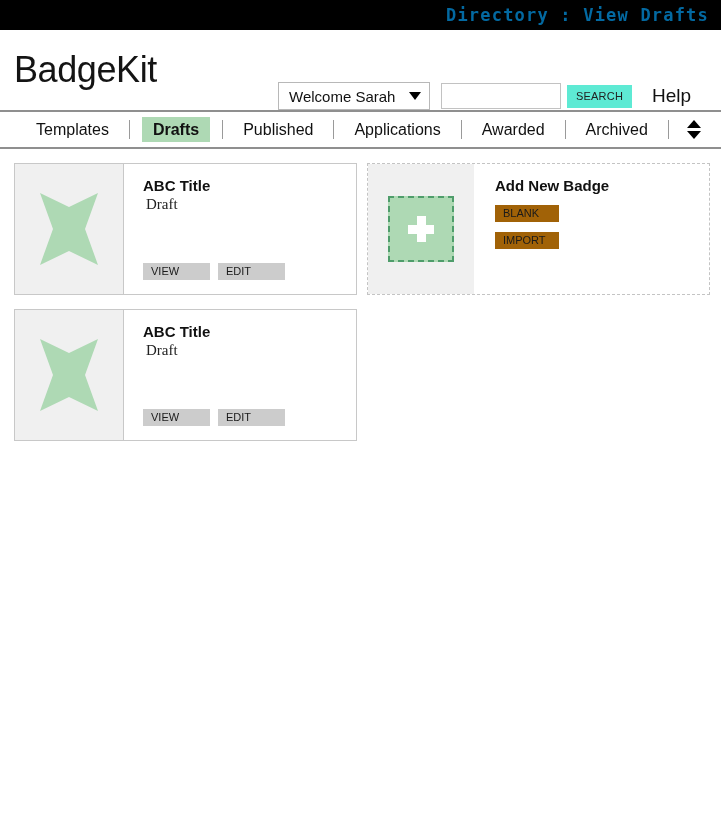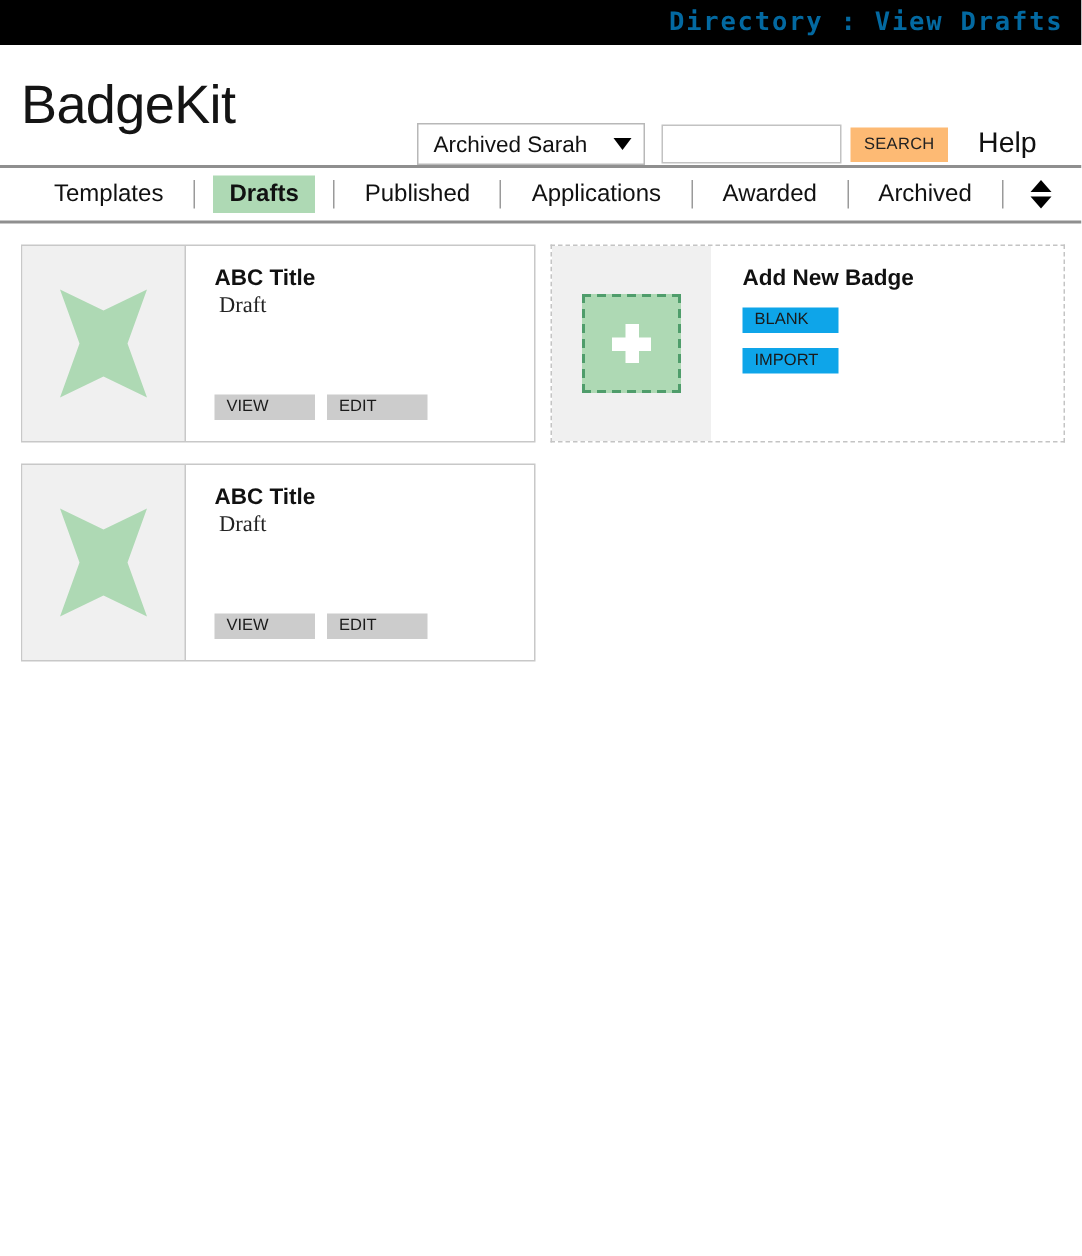--- a/index.html
+++ b/index.html
@@ -81,21 +81,21 @@
     margin-left: 11px;
     border: 1px solid #c2c2c2;
     background: #fff;
     font-size: 13px;
     padding: 0 5px;
     font-family: "Liberation Sans", sans-serif;
   }
   .search-button {
     margin-left: 6px;
     height: 23px;
-    background: #fdba74;
+    background: #5eead4;
     border: none;
     color: #222;
     font-size: 11px;
     padding: 0 9px;
     font-family: "Liberation Sans", sans-serif;
     cursor: pointer;
     letter-spacing: 0.2px;
   }
   .help-link {
     margin-left: 20px;
@@ -267,21 +267,21 @@
     padding: 13px 0 0 21px;
   }
   .addnew-title {
     font-size: 15px;
     font-weight: 700;
     color: #111;
     margin-bottom: 11px;
   }
   .addnew-btn {
     display: block;
-    background: #0ea5e9;
+    background: #a16207;
     border: none;
     height: 17px;
     min-width: 64px;
     font-size: 11px;
     color: #1a1a1a;
     text-align: left;
     padding: 0 8px;
     line-height: 17px;
     margin-bottom: 10px;
     font-family: "Liberation Sans", sans-serif;
@@ -293,21 +293,21 @@
 
 <div class="topbar">
   <span class="topbar-title">Directory : View Drafts</span>
 </div>
 
 <div class="header">
   <div class="brand">BadgeKit</div>
 
   <div class="header-right">
     <div class="user-dropdown">
-      <span>Archived Sarah</span>
+      <span>Welcome Sarah</span>
       <span class="caret-down"></span>
     </div>
 
     <input class="search-input" type="text" placeholder="" style="">
 
     <button class="search-button">SEARCH</button>
 
     <a class="help-link">Help</a>
   </div>
 </div>

